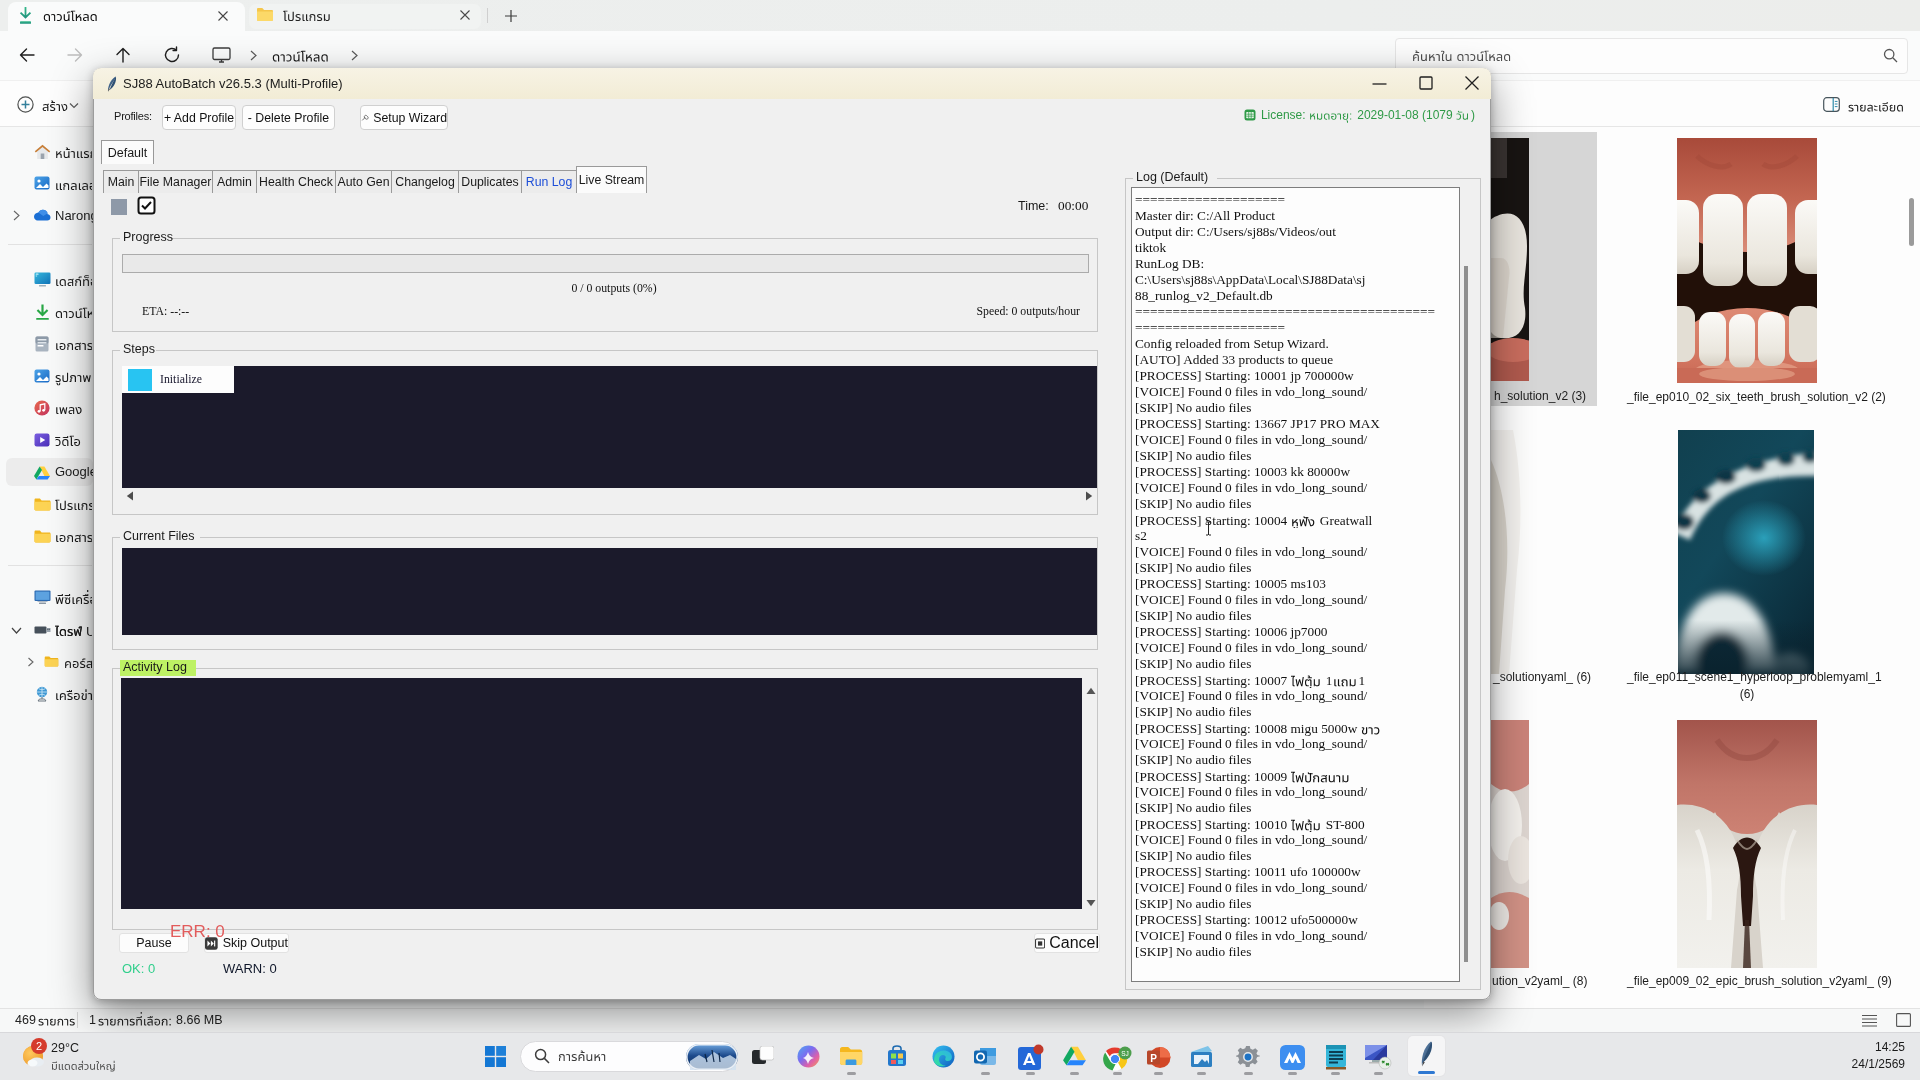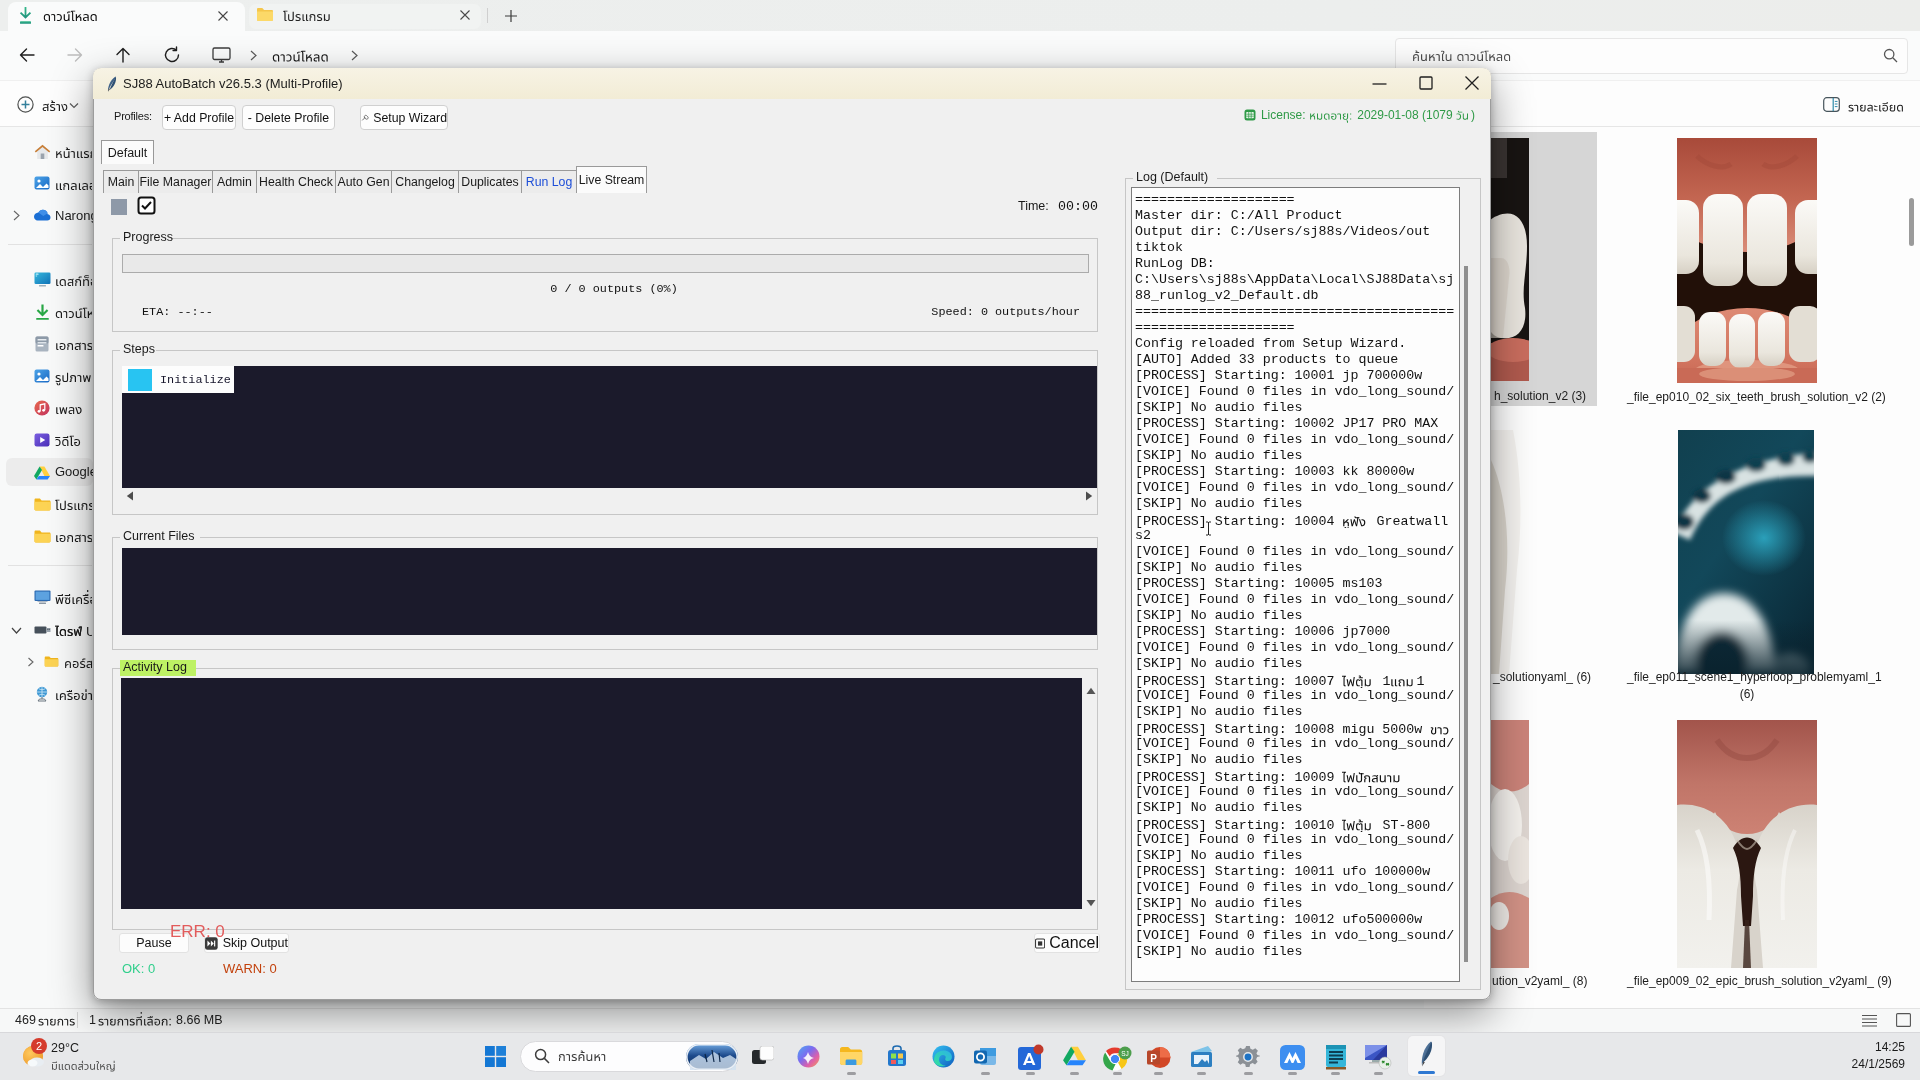--- a/index.html
+++ b/index.html
@@ -1,16 +1,16 @@
 <!DOCTYPE html>
 <html><head><meta charset="utf-8"><style>
 *{margin:0;padding:0;box-sizing:border-box}
 html,body{width:1920px;height:1080px;overflow:hidden;font-family:"Liberation Sans",sans-serif;background:#eceeed}
 .abs{position:absolute}
-.mono{font-family:Liberation Mono, monospace}
+.mono{font-family:Liberation Serif, serif}
 svg{display:block}
 svg.il{display:inline-block}
 </style></head><body>
 
 <div class="abs" style="left:0;top:0;width:1920px;height:31px;background:linear-gradient(90deg,#edefee 0%,#eceeed 70%,#ecedeb 100%)"></div>
 <div class="abs" style="left:0;top:31px;width:1920px;height:49px;background:#fafbfb"></div>
 <div class="abs" style="left:0;top:80px;width:1920px;height:47px;background:#fdfdfd;border-bottom:1px solid #e6e6e6;border-top:1px solid #f0f0f0"></div>
 <div class="abs" style="left:0;top:127px;width:1920px;height:881px;background:#f8f9f9"></div>
 <div class="abs" style="left:1424px;top:127px;width:496px;height:881px;background:#fdfdfd"></div>
 <div class="abs" style="left:0;top:1008px;width:1920px;height:24px;background:#f7f8f8;border-top:1px solid #e3e3e3"></div>
@@ -501,40 +501,40 @@
         <rect width="13" height="13" rx="2.5" fill="#3a3a3a"></rect>
         <path d="M2.5 3.5l3 3-3 3zM6 3.5l3 3-3 3z" fill="#fff"></path>
         <rect x="9.3" y="3.5" width="1.2" height="6" fill="#fff"></rect>
       </svg>Skip Output</div>
 <div style="left:941px;top:865px;width:66px;height:20px;background:#fcfcfc;border:1px solid #e2e2e2;border-radius:3px;font-size:16px;color:#111;display:flex;align-items:center;justify-content:flex-end;position:absolute;white-space:nowrap"><svg style="margin-right:4px" width="11" height="11" viewBox="0 0 11 11">
         <rect x="0.6" y="0.6" width="9.8" height="9.8" rx="1.5" stroke="#333" stroke-width="1.1" fill="none"></rect>
         <rect x="3.2" y="3.2" width="4.6" height="4.6" fill="#333"></rect>
       </svg>Cancel</div>
 <div class="abs" style="left:29px;top:893px;width:50px;height:16px;font-size:13px;color:#31cf8c">OK: 0</div>
 <div class="abs" style="left:77px;top:854px;width:55px;height:16px;font-size:17px;color:#e25b5b">ERR: 0</div>
-<div class="abs" style="left:130px;top:893px;width:70px;height:16px;font-size:13px;color:#c2410c">WARN: 0</div>
+<div class="abs" style="left:130px;top:893px;width:70px;height:16px;font-size:13px;color:#0f172a">WARN: 0</div>
 <div class="abs" style="left:1032px;top:110px;width:356px;height:812px;border:1px solid #c6c6c6"></div>
 <div class="abs" style="left:1040px;top:102px;width:84px;height:16px;background:#f0f0f0;font-size:12.5px;color:#1a1a1a;padding-left:3px;white-space:nowrap">Log (Default)</div>
 <div class="abs" style="left:1038px;top:119px;width:329px;height:795px;background:#fdfdfd;border:1px solid #7d7d7d"></div>
 <div class="abs mono" style="left:1042px;top:124px;width:322px;height:786px;font-size:13.3px;color:#111;overflow:hidden">
       <div style="height:16px;white-space:pre">====================</div>
       <div style="height:16px;white-space:pre">Master dir: C:/All Product</div>
       <div style="height:16px;white-space:pre">Output dir: C:/Users/sj88s/Videos/out</div>
       <div style="height:16px;white-space:pre">tiktok</div>
       <div style="height:16px;white-space:pre">RunLog DB:</div>
       <div style="height:16px;white-space:pre">C:\Users\sj88s\AppData\Local\SJ88Data\sj</div>
       <div style="height:16px;white-space:pre">88_runlog_v2_Default.db</div>
       <div style="height:16px;white-space:pre">========================================</div>
       <div style="height:16px;white-space:pre">====================</div>
       <div style="height:16px;white-space:pre">Config reloaded from Setup Wizard.</div>
       <div style="height:16px;white-space:pre">[AUTO] Added 33 products to queue</div>
       <div style="height:16px;white-space:pre">[PROCESS] Starting: 10001 jp 700000w</div>
       <div style="height:16px;white-space:pre">[VOICE] Found 0 files in vdo_long_sound/</div>
       <div style="height:16px;white-space:pre">[SKIP] No audio files</div>
-      <div style="height:16px;white-space:pre">[PROCESS] Starting: 10002 JP17 PRO MAX</div>
+      <div style="height:16px;white-space:pre">[PROCESS] Starting: 13667 JP17 PRO MAX</div>
       <div style="height:16px;white-space:pre">[VOICE] Found 0 files in vdo_long_sound/</div>
       <div style="height:16px;white-space:pre">[SKIP] No audio files</div>
       <div style="height:16px;white-space:pre">[PROCESS] Starting: 10003 kk 80000w</div>
       <div style="height:16px;white-space:pre">[VOICE] Found 0 files in vdo_long_sound/</div>
       <div style="height:16px;white-space:pre">[SKIP] No audio files</div>
       <div style="height:16px;white-space:pre"><span style="white-space:pre">[PROCESS] Starting: 10004 </span><svg class="il" style="vertical-align:-2.6px" width="26" height="16" viewBox="0 0 26 16">
           <path d="M1.2 14.2V7.3H2.4V10.3H2.4L5.4 7.3H6.8V7.4L2.4 11.7V14.2ZM5.7 14.2V11.8Q5.7 11.1 5.2 10.7Q4.7 10.3 3.6 10.3L4.3 9.4Q5.2 9.4 5.7 9.7Q6.3 10 6.6 10.5Q6.9 11 6.9 11.8V14.2Z M4.9 17.7Q4 17.7 3.6 17.4Q3.2 17.1 3.2 16.4V16.2Q3.2 16 3 15.9Q2.9 15.9 2.7 15.9L2.6 15.1Q2.8 15.1 3 15.1Q3.2 15.1 3.3 15.1Q3.8 15.1 4 15.3Q4.2 15.5 4.2 15.9V16.3Q4.2 16.6 4.3 16.8Q4.5 16.9 4.9 16.9Q5.3 16.9 5.4 16.8Q5.6 16.6 5.6 16.3V15.1H6.6V16.4Q6.6 17.1 6.2 17.4Q5.7 17.7 4.9 17.7Z M9.6 14.2 8.4 7.3H9.6L10 10.3Q10.1 10.4 10.1 10.8Q10.1 11.1 10.2 11.6Q10.3 12.1 10.3 12.6H10.4Q10.4 12.2 10.5 11.8Q10.6 11.5 10.7 11.1Q10.9 10.7 11 10.2L11.9 7.3H12.8L13.8 10.2Q13.9 10.7 14 11.1Q14.1 11.5 14.2 11.8Q14.3 12.2 14.4 12.6H14.4Q14.5 12.1 14.5 11.6Q14.6 11.2 14.6 10.9Q14.6 10.5 14.7 10.3L15.4 4.9H16.6L15.1 14.2H14L12.8 10.6Q12.7 10.3 12.6 9.9Q12.5 9.5 12.4 9H12.4Q12.3 9.4 12.2 9.6Q12.2 9.9 12.1 10.1Q12 10.3 12 10.6L10.8 14.2Z M14 6.2Q13.4 6.2 13.1 6Q12.8 5.9 12.6 5.6Q12.5 5.3 12.5 5.1Q12.5 4.9 12.5 4.6Q12.6 4.4 12.7 4.3L13.7 4.4Q13.7 4.5 13.6 4.6Q13.6 4.7 13.6 4.8Q13.6 5 13.7 5.1Q13.8 5.3 14.1 5.3H17.4V6.2Z M19.2 14.2 16.9 7.3H18.1L20 13.2H20.2Q20.5 13.2 20.8 13.1Q21.1 12.9 21.3 12.7Q21.7 12.3 21.9 11.7Q22.1 11.1 22.1 10.4Q22.1 9.4 21.6 8.8Q21.1 8.3 20.2 8.3Q20.1 8.3 19.9 8.3Q19.7 8.3 19.6 8.3L19.3 7.4Q19.6 7.3 19.9 7.3Q20.1 7.3 20.3 7.3Q21 7.3 21.5 7.5Q22 7.6 22.4 8Q22.9 8.4 23.1 9.1Q23.3 9.7 23.3 10.5Q23.3 11.5 23 12.2Q22.7 13 22.2 13.4Q21.8 13.8 21.2 14Q20.7 14.2 19.8 14.2Z" fill="#111"></path>
         </svg><span style="white-space:pre"> Greatwall</span></div>
       <div style="height:16px;white-space:pre">s2</div>
       <div style="height:16px;white-space:pre">[VOICE] Found 0 files in vdo_long_sound/</div>

